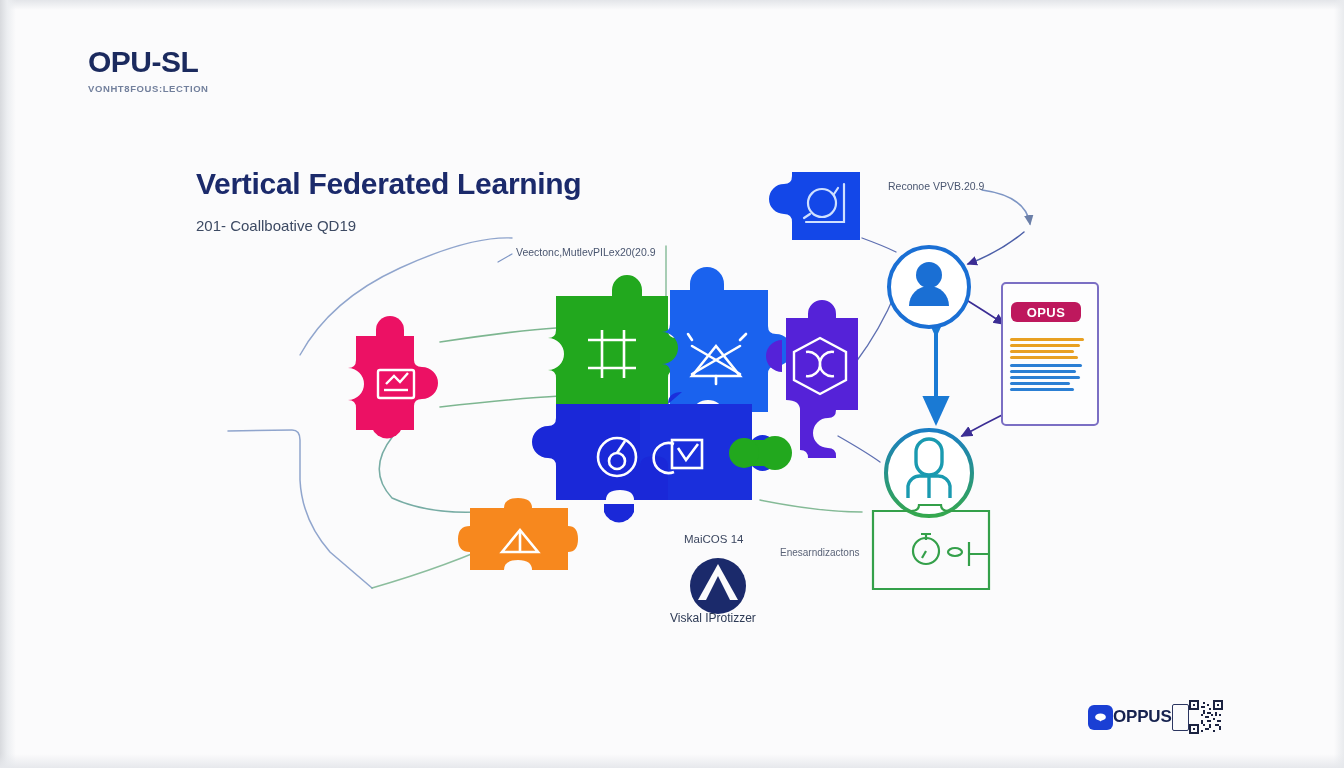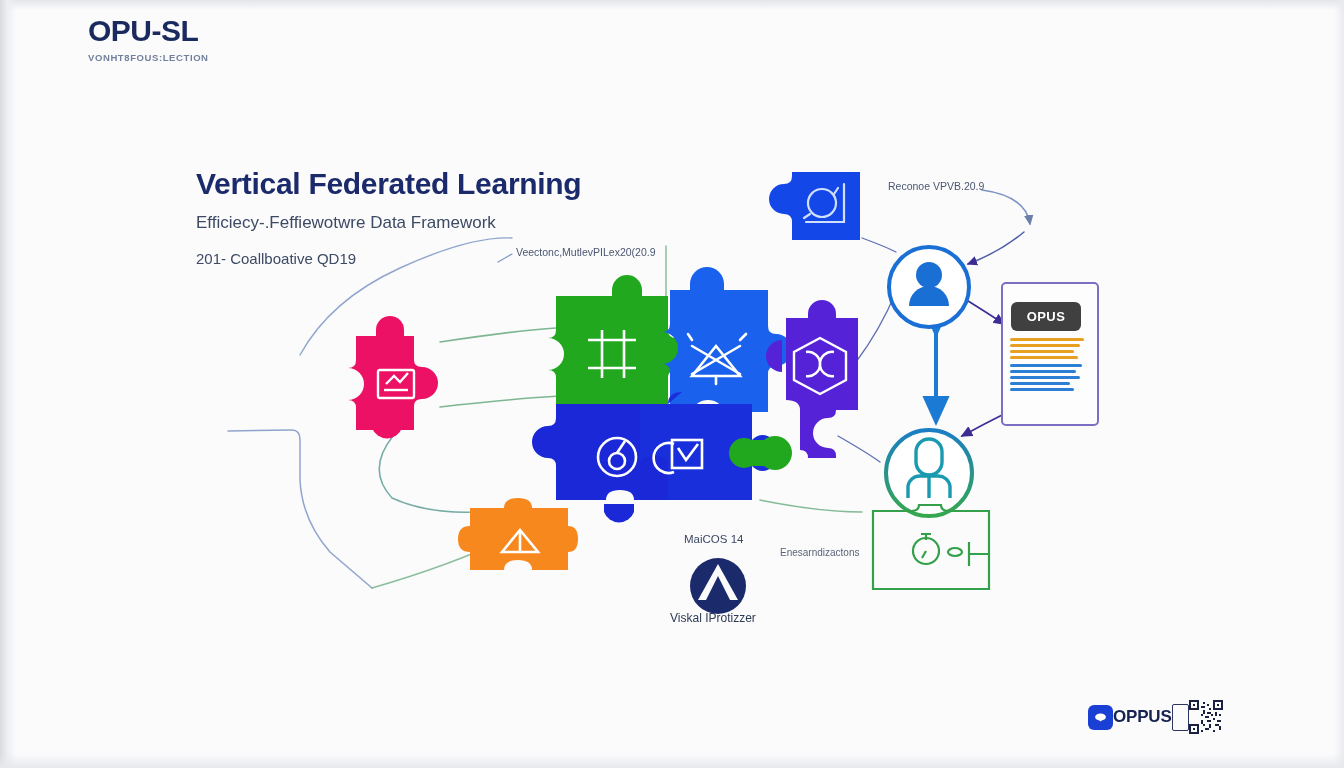--- a/index.html
+++ b/index.html
@@ -15,21 +15,21 @@
   .edge-l{position:absolute;left:0;top:0;width:16px;height:768px;
     background:linear-gradient(90deg,#d8dade 0%,#eceef1 45%,rgba(251,251,252,0) 100%);}
   .edge-t{position:absolute;left:0;top:0;width:1344px;height:10px;
     background:linear-gradient(180deg,#e3e5e9 0%,rgba(251,251,252,0) 100%);}
   .edge-b{position:absolute;left:0;bottom:0;width:1344px;height:14px;
     background:linear-gradient(0deg,#e6e8ec 0%,rgba(251,251,252,0) 100%);}
   .edge-r{position:absolute;right:0;top:0;width:10px;height:768px;
     background:linear-gradient(270deg,#e9ebee 0%,rgba(251,251,252,0) 100%);}
 
   
-  #brand{position:absolute;left:88px;top:16px;}
+  #brand{position:absolute;left:88px;top:47px;}
   #brand .bname{font-size:30px;font-weight:bold;color:#1b2a5e;letter-spacing:-.5px;line-height:1;}
   #brand .btag{font-size:9.5px;color:#5b6b8c;letter-spacing:.6px;margin-top:6px;
     font-weight:600;opacity:.85;}
 
   
   #titleblock{position:absolute;left:196px;top:168px;}
   #titleblock .t1{font-size:30px;font-weight:bold;color:#1b2a6b;line-height:1.05;
     letter-spacing:-.3px;}
   #titleblock .t2{font-size:17px;color:#3d4a63;margin-top:13px;font-weight:400;}
   #titleblock .t3{font-size:15px;color:#3d4a63;margin-top:17px;font-weight:400;}
@@ -38,22 +38,22 @@
   .flabel{position:absolute;font-size:10.5px;color:#4a5670;white-space:nowrap;}
   #lbl-vectors{left:516px;top:246px;}
   #lbl-reconoe{left:888px;top:180px;}
   #lbl-maicos{left:684px;top:533px;font-size:11.5px;color:#3c4760;}
   #lbl-viskal{left:670px;top:611px;font-size:12px;color:#2d3a55;text-align:center;}
   #lbl-enes{left:780px;top:547px;font-size:10px;color:#5b6478;}
 
   
   #opuscard{position:absolute;left:1001px;top:282px;width:94px;height:140px;
     border:2px solid #7b6fc4;border-radius:5px;background:#fdfdfe;}
-  #opusbadge{position:absolute;left:1011px;top:302px;width:70px;height:29px;
-    background:#404040;border-radius:6px;color:#fff;font-size:13px;font-weight:bold;
+  #opusbadge{position:absolute;left:1011px;top:302px;width:70px;height:20px;
+    background:#be185d;border-radius:6px;color:#fff;font-size:13px;font-weight:bold;
     display:flex;align-items:center;justify-content:center;letter-spacing:.4px;}
   .barset{position:absolute;}
   .bar{height:3px;border-radius:2px;margin-bottom:3px;}
 
   
   #blogo{position:absolute;left:1088px;top:700px;display:flex;align-items:center;}
   #blogo .sq{width:25px;height:25px;border-radius:6px;background:#1a3fd4;
     display:flex;align-items:center;justify-content:center;}
   #blogo .nm{font-size:17px;font-weight:bold;color:#16224f;letter-spacing:-.2px;}
   #blogo .pill{width:15px;height:25px;border:1.6px solid #2b3560;border-radius:2px;}
@@ -254,21 +254,20 @@
     </g>
   </svg>
 
   <div id="brand">
     <div class="bname">OPU-SL</div>
     <div class="btag">VONHT8FOUS:LECTION</div>
   </div>
 
   <div id="titleblock">
     <div class="t1">Vertical Federated Learning</div>
-    <div class="t2">Efficiecy-.Feffiewotwre Data Framework</div>
     <div class="t3">201- Coallboative QD19</div>
   </div>
 
   <div class="flabel" id="lbl-vectors">Veectonc,MutlevPILex20(20.9</div>
   <div class="flabel" id="lbl-reconoe">Reconoe VPVB.20.9</div>
   <div class="flabel" id="lbl-maicos">MaiCOS 14</div>
   <div class="flabel" id="lbl-viskal">Viskal IProtizzer</div>
   <div class="flabel" id="lbl-enes">Enesarndizactons</div>
 
   <div id="opuscard"></div>

